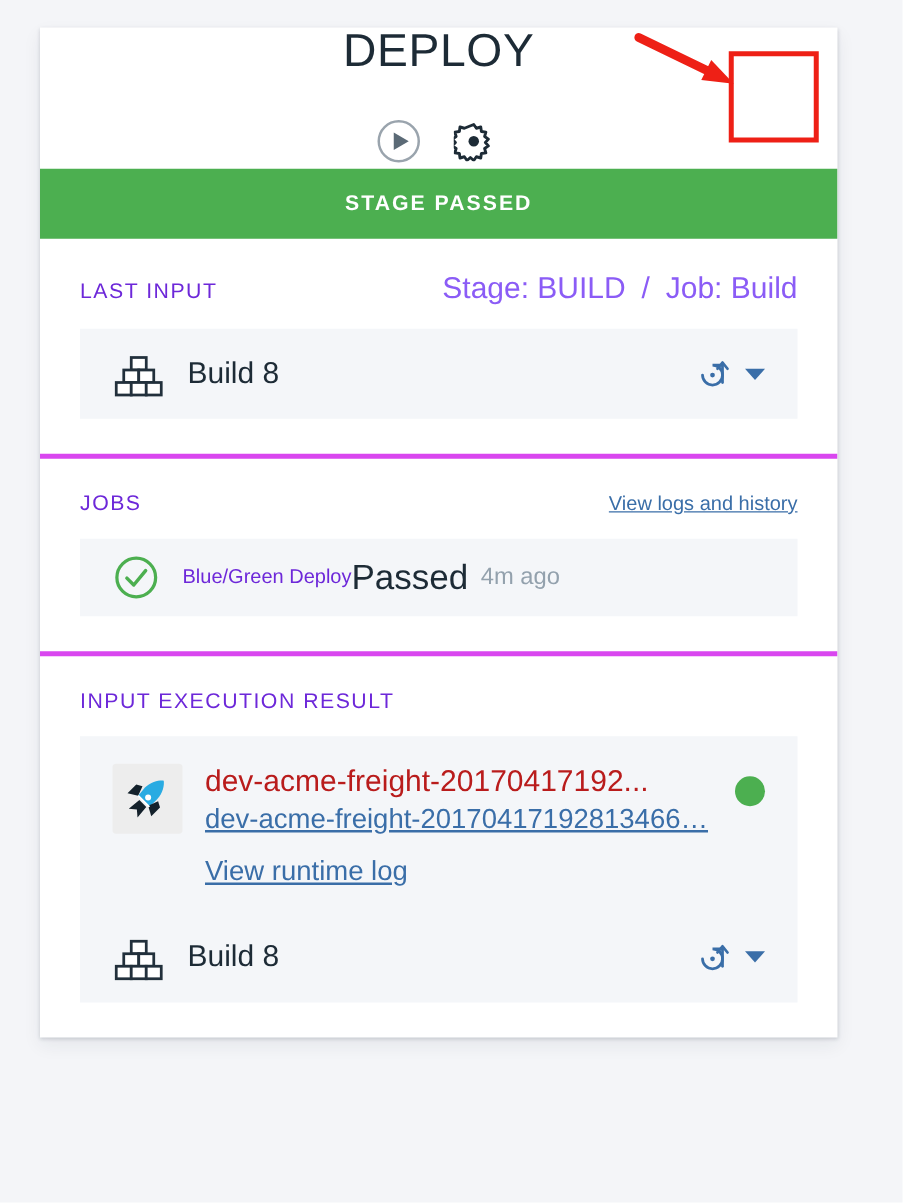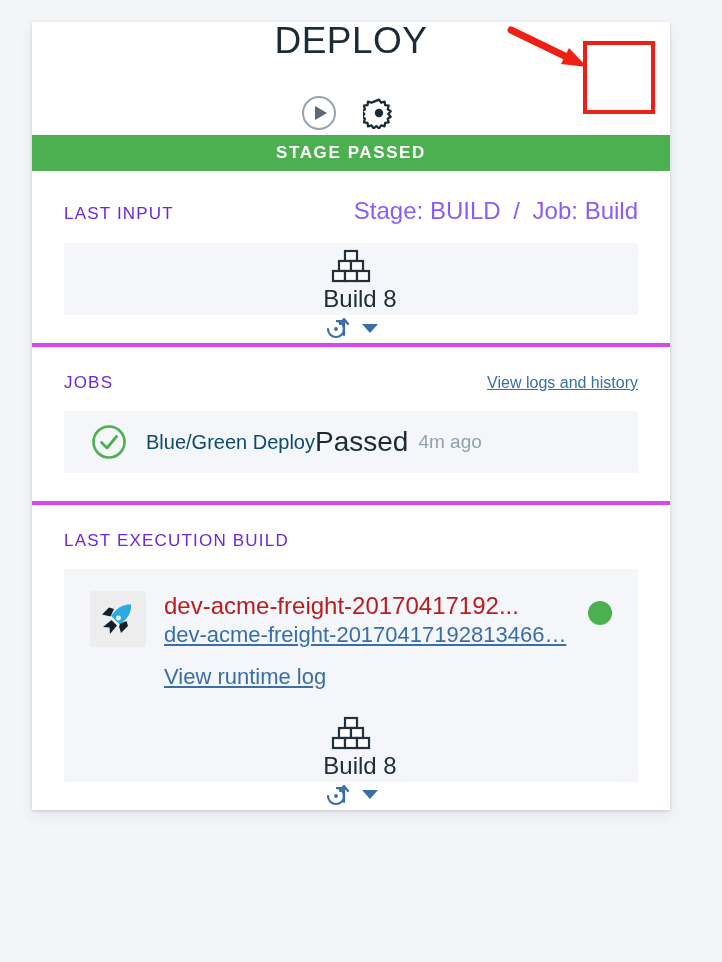--- a/index.html
+++ b/index.html
@@ -95,21 +95,21 @@
     left: 495px;
     top: 18px;
     width: 110px;
     height: 60px;
     z-index: 7;
     pointer-events: none;
   }
 
   
   .status-banner {
-    height: 36px;
+    height: 56px;
     background: #4caf50;
     color: #ffffff;
     display: flex;
     align-items: center;
     justify-content: center;
     font-size: 17px;
     font-weight: bold;
     letter-spacing: 1.6px;
   }
 
@@ -149,21 +149,20 @@
   
   .panel {
     background: #f4f6f9;
   }
   .panel-row {
     display: flex;
     align-items: center;
     padding: 0 26px;
     height: 72px;
     box-sizing: border-box;
-    flex-direction: column;
   }
 
   .row-icon { flex: 0 0 auto; display: flex; align-items: center; }
   .blocks-icon { width: 42px; height: 42px; display: block; }
   .row-text {
     font-size: 24px;
     color: #1d2b36;
     margin-left: 18px;
     flex: 1 1 auto;
     white-space: nowrap;
@@ -186,22 +185,22 @@
   
   .job-row {
     display: flex;
     align-items: center;
     padding: 0 26px;
     height: 62px;
     box-sizing: border-box;
   }
   .check-icon { width: 38px; height: 38px; display: block; flex: 0 0 auto; }
   .job-name {
-    font-size: 20px;
-    color: #0c4a6e;
+    font-size: 16px;
+    color: #6d28d9;
     margin-left: 18px;
     white-space: nowrap;
   }
   .job-status {
     font-size: 28px;
     color: #1d2b36;
     margin-left: 0;
     white-space: nowrap;
   }
   .job-time {
@@ -348,21 +347,21 @@
           </svg>
           <span class="job-name">Blue/Green Deploy</span>
           <span class="job-status">Passed</span>
           <span class="job-time">4m ago</span>
         </div>
       </div>
     </div>
 
     <div class="section">
       <div class="section-head">
-        <div class="section-label">LAST EXECUTION BUILD</div>
+        <div class="section-label">INPUT EXECUTION RESULT</div>
       </div>
 
       <div class="panel">
 
         <div class="exec-row">
           <span class="app-icon">
             <svg class="rocket-icon" viewBox="0 0 44 44">
               <path d="M20 13c5-5 12-6 15-5.5C35.5 10.5 34.5 17.5 29.5 22.5l-6 6 -9-9z" fill="#29abe2"></path>
               <path d="M14.5 19.5 L6 17.5 l7-7 5 1.5z" fill="#14212b"></path>
               <path d="M22.5 27.5 L25 36 l7-7 -1.5-5z" fill="#14212b"></path>

